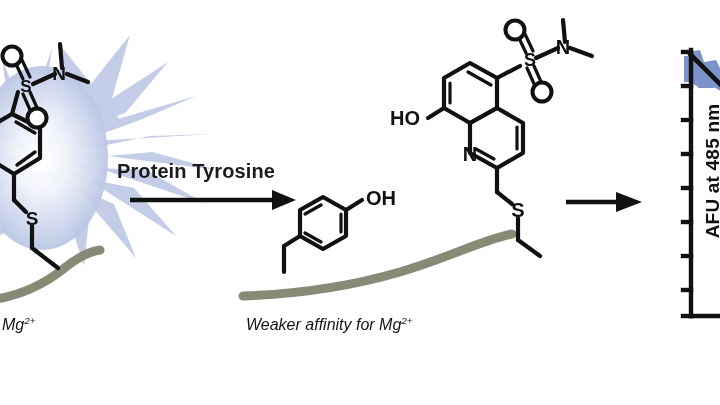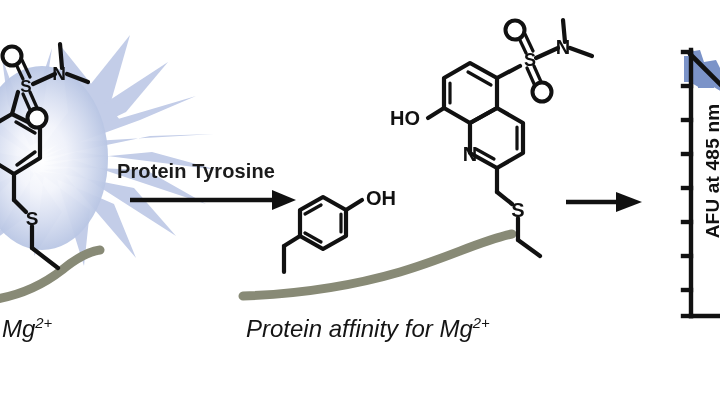--- a/index.html
+++ b/index.html
@@ -16,21 +16,21 @@
   }
   .layer{position:absolute;left:0;top:0;width:720px;height:405px;}
   .txt{position:absolute;white-space:nowrap;color:#1a1a1a;}
   .rxn-label{
     font-size:20px;font-weight:600;letter-spacing:.1px;line-height:1.12;
     text-align:center;color:#1b1b1b;
   }
   .cond-line1{left:117px;top:124px;margin-top:36px;}
   .cond-line2{left:142px;top:150px;}
   .caption{
-    font-style:italic;font-size:24px;font-weight:500;color:#141414;
+    font-style:italic;font-size:16px;font-weight:500;color:#141414;
   }
   .cap-left{left:2px;top:315px;}
   .cap-right{left:246px;top:315px;}
   .sup{font-size:0.62em;vertical-align:super;font-style:italic;}
   .axis-title{
     position:absolute;left:-52px;top:130px;width:220px;
     transform:rotate(-90deg);transform-origin:50% 50%;
     font-size:19px;font-weight:700;color:#111;text-align:center;
     letter-spacing:.2px;
   }
@@ -177,21 +177,21 @@
       <text x="420" y="125" font-size="20" text-anchor="end" fill="#111">HO</text>
       <text x="470" y="161" font-size="20" text-anchor="middle" fill="#111">N</text>
       <text x="563" y="54" font-size="20" text-anchor="middle" fill="#111">N</text>
       <text x="530" y="66" font-size="18" text-anchor="middle" fill="#111">S</text>
       <text x="518" y="217" font-size="20" text-anchor="middle" fill="#111">S</text>
     </g>
   </svg>
 
   <div class="txt caption cap-left"><span>Mg</span><span class="sup">2+</span></div>
 
-  <div class="txt caption cap-right"><span>Protein affinity for Mg</span><span class="sup">2+</span></div>
+  <div class="txt caption cap-right"><span>Weaker affinity for Mg</span><span class="sup">2+</span></div>
 
   <div class="axis-wrap">
     <div class="axis-title">AFU at 485 nm</div>
   </div>
 
   <svg class="layer" viewBox="0 0 720 405" width="720" height="405">
 
     <g>
       <path fill="#7b93c8" d="M 688,52 L 700,50 L 704,62 L 716,60 L 722,72 L 722,92 L 712,86 L 700,88 L 690,82 Z"></path>
       <rect x="684" y="56" width="14" height="26" fill="#7b93c8"></rect>

